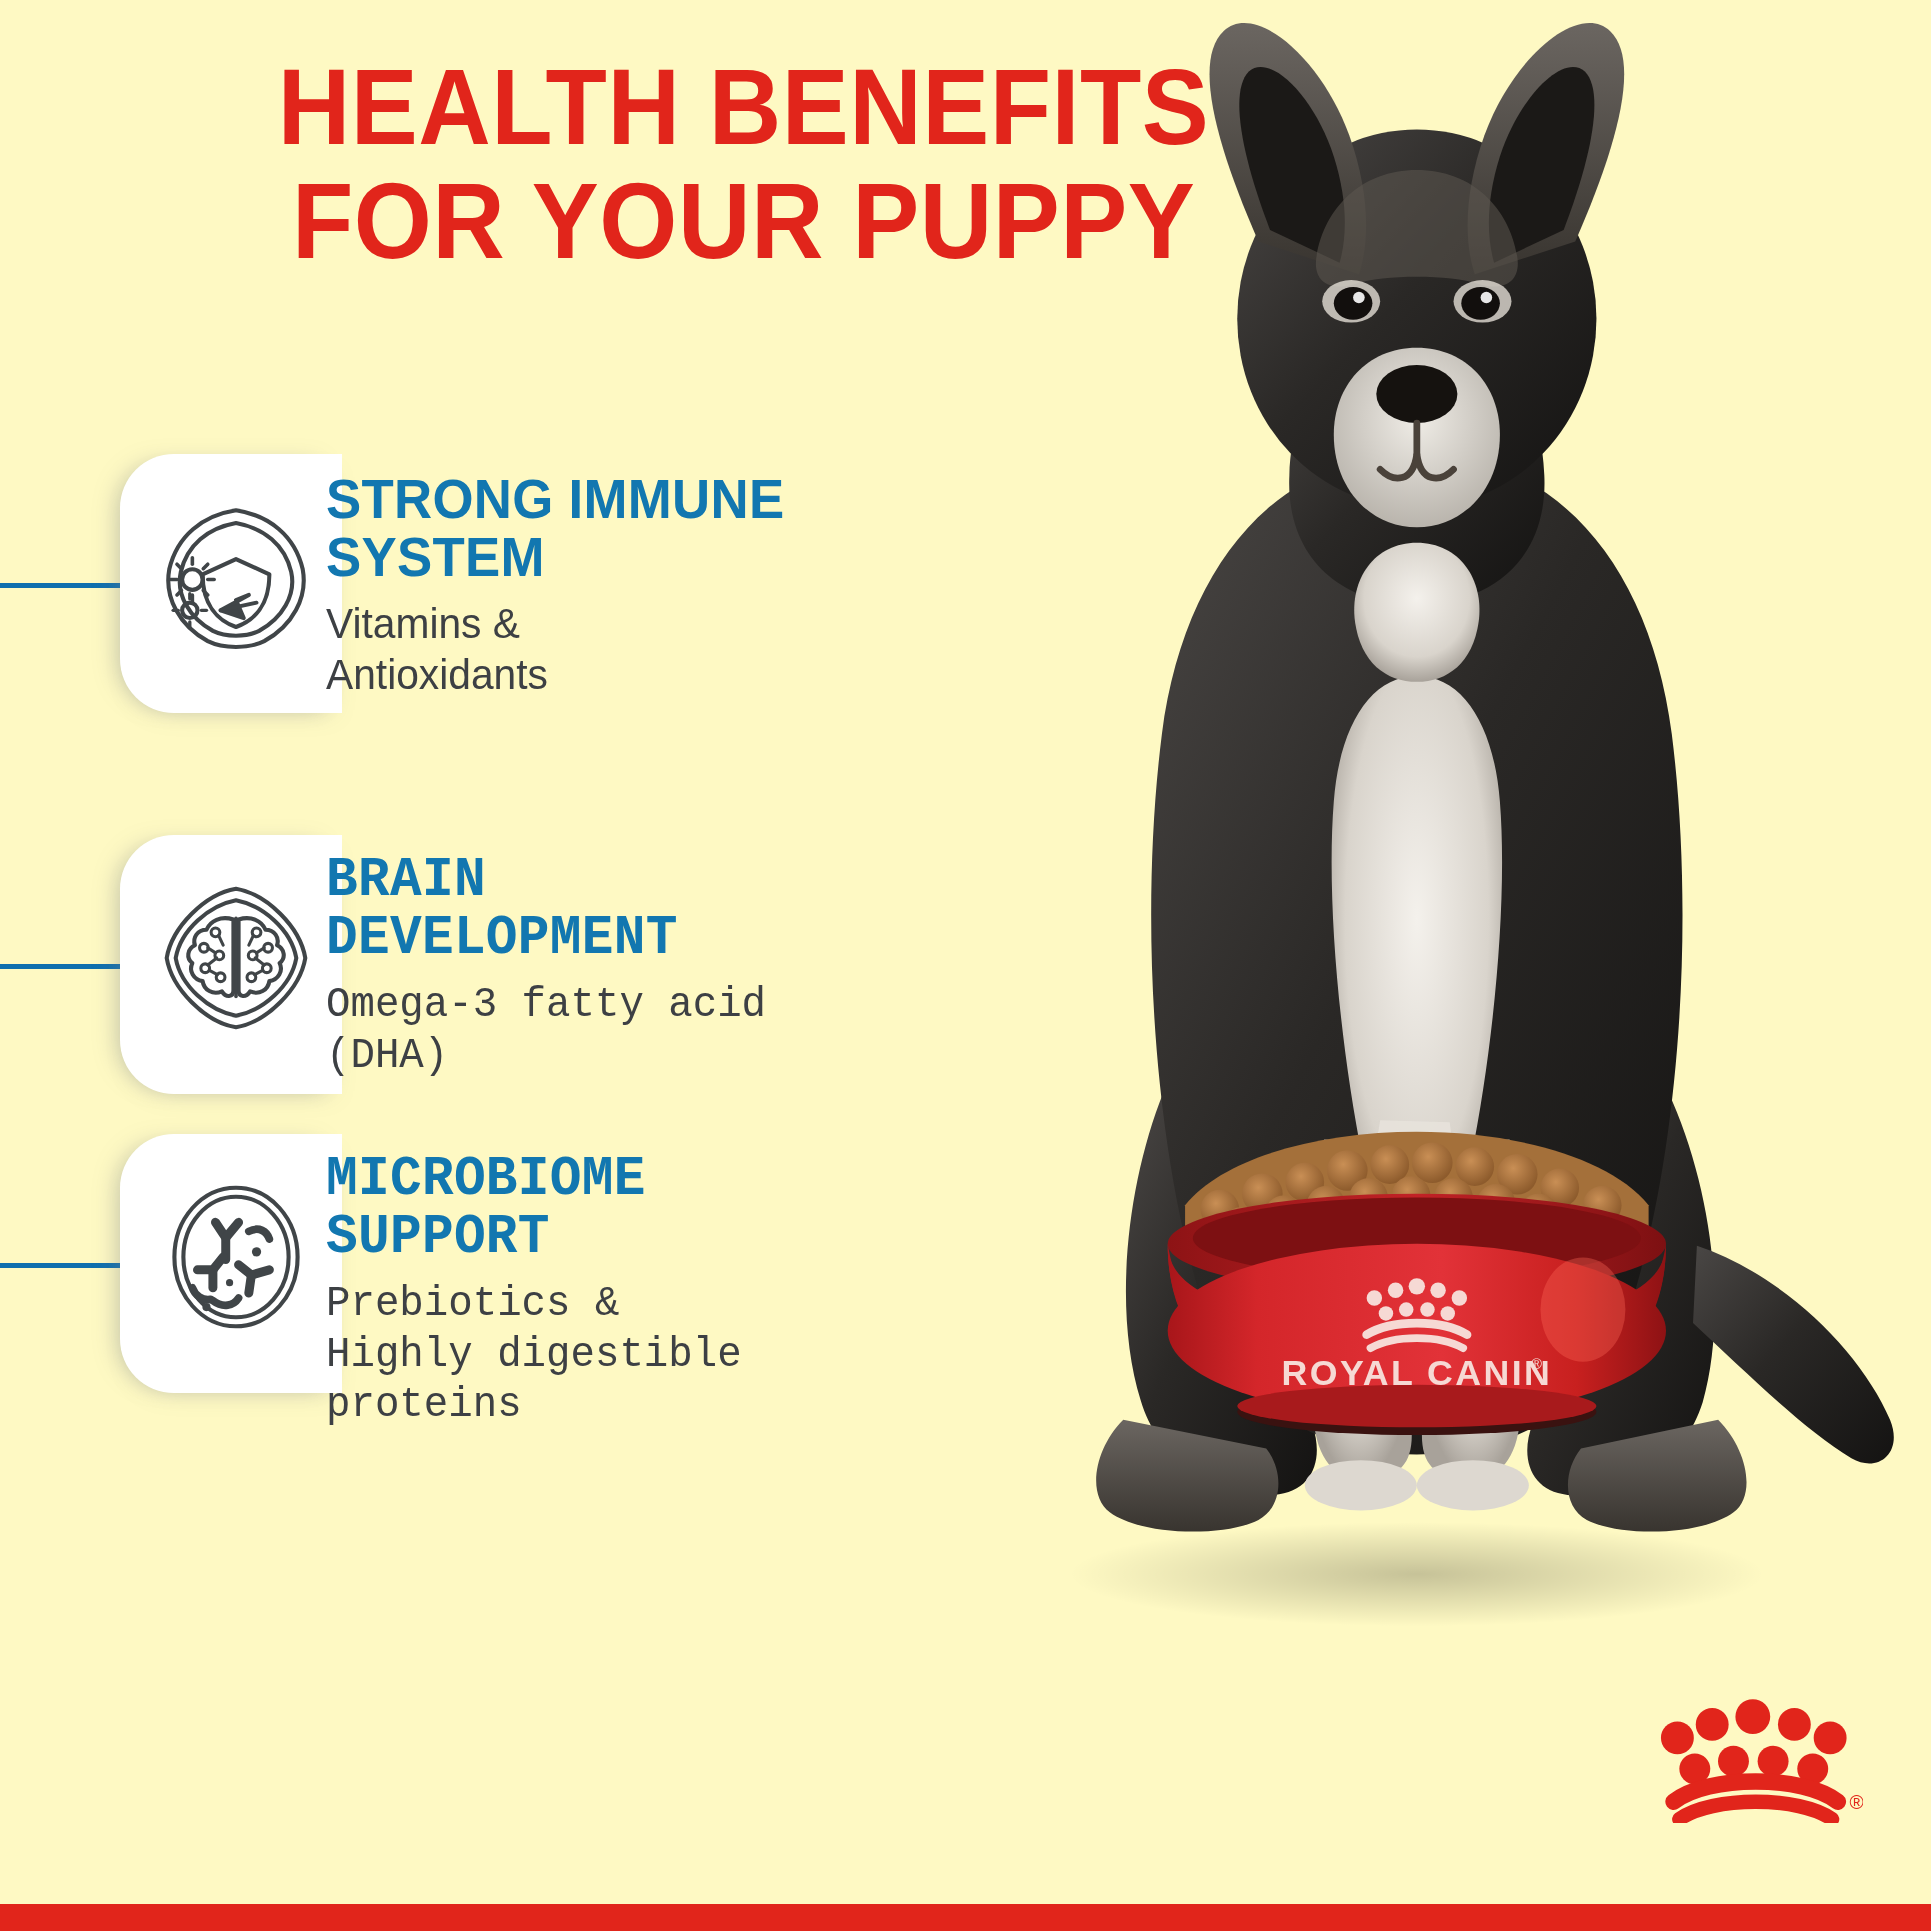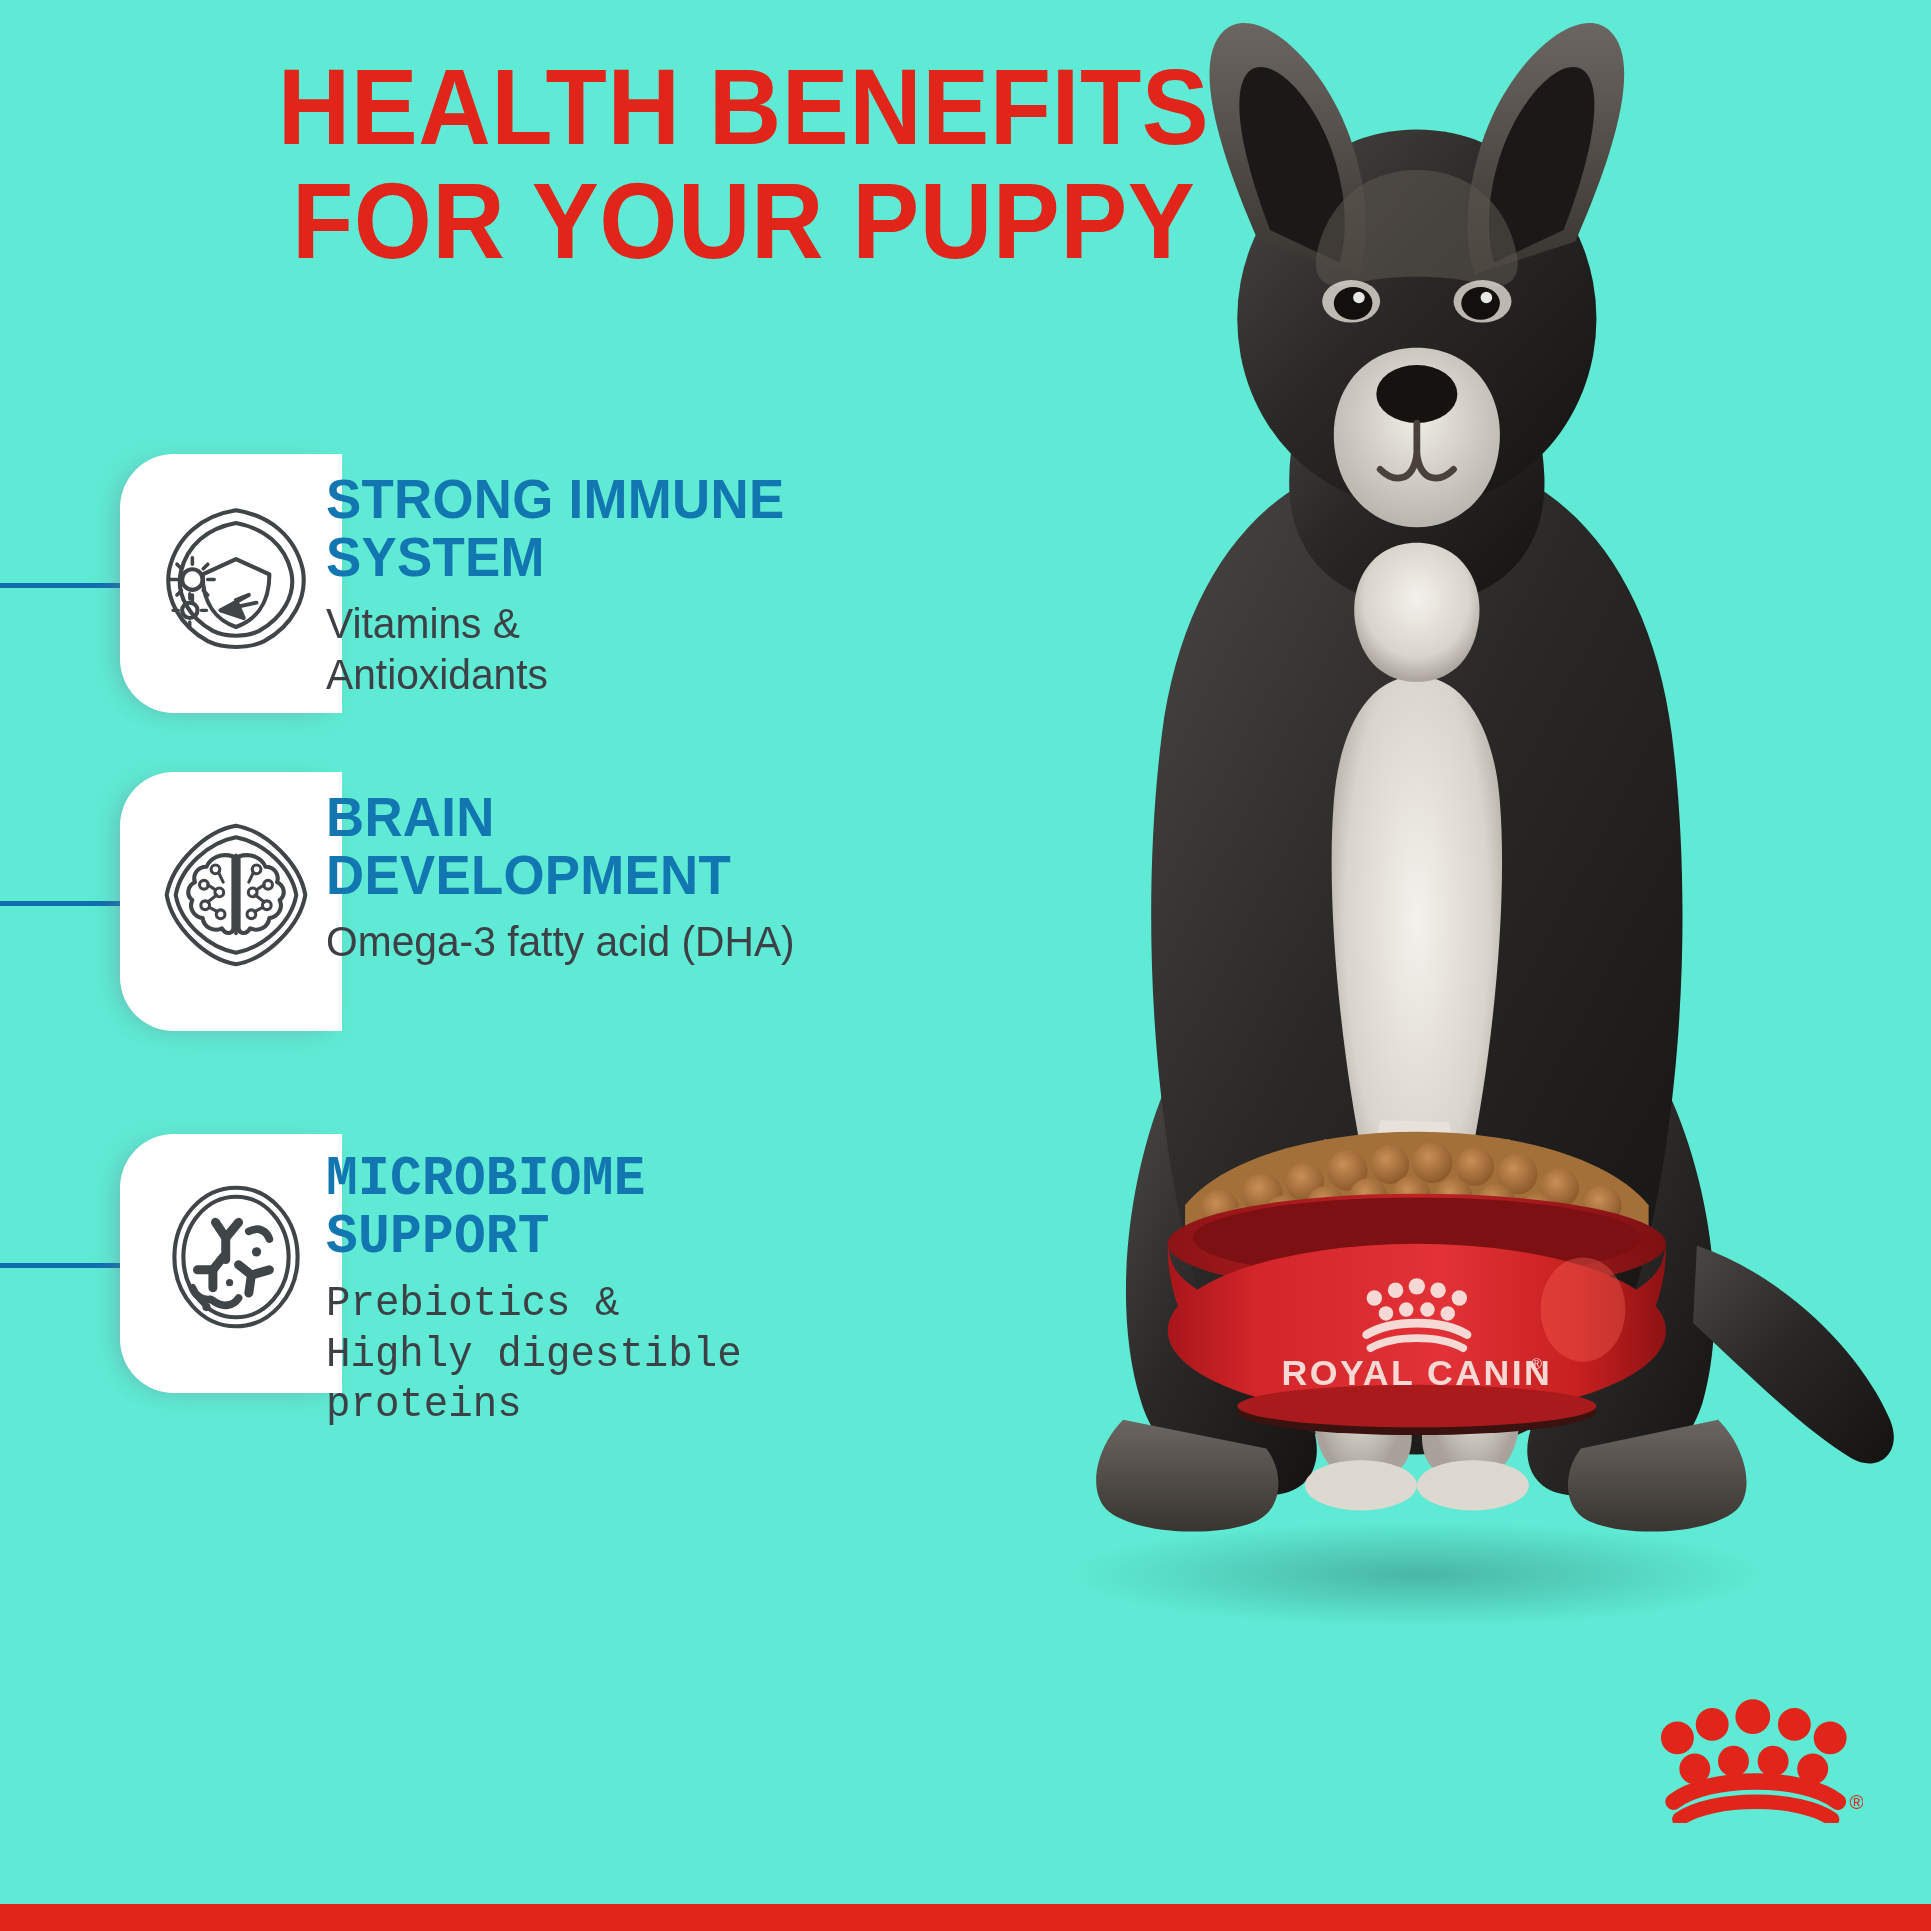--- a/index.html
+++ b/index.html
@@ -8,21 +8,21 @@
   body {
     font-family:"Liberation Sans", sans-serif;
     background:#ffffff;
     overflow:hidden;
     position:relative;
   }
   #page {
     position:relative;
     width:1931px;
     height:1931px;
-    background:#5eead4;
+    background:#fef9c3;
     overflow:hidden;
   }
 
   
   .title-block {
     position:absolute;
     top:50px;
     left:0;
     width:1487px;
     text-align:center;
@@ -42,21 +42,21 @@
   
   .benefits { position:absolute; top:0; left:0; width:966px; height:1931px; }
 
   .benefit {
     position:absolute;
     left:0;
     width:975px;
     height:290px;
   }
   .benefit.b1 { top:454px; }
-  .benefit.b2 { top:772px; }
+  .benefit.b2 { top:835px;font-family:Liberation Mono, monospace; }
   .benefit.b3 { top:1134px;font-family:Liberation Mono, monospace; }
 
   
   .connector {
     position:absolute;
     left:0;
     top:129px;
     width:124px;
     height:4.8px;
     background:#0f6fae;

